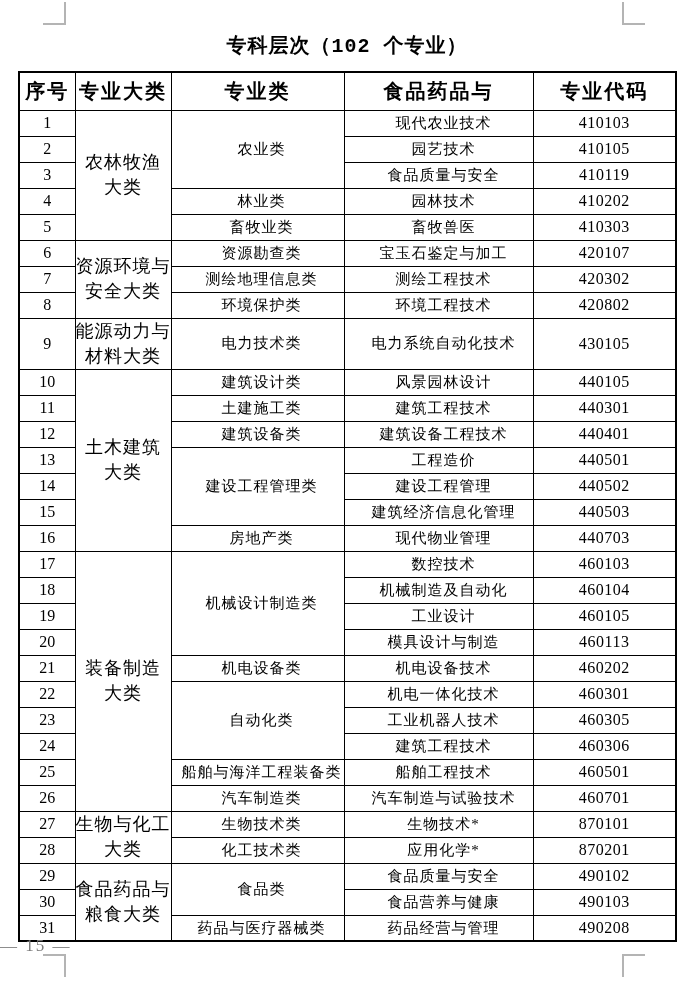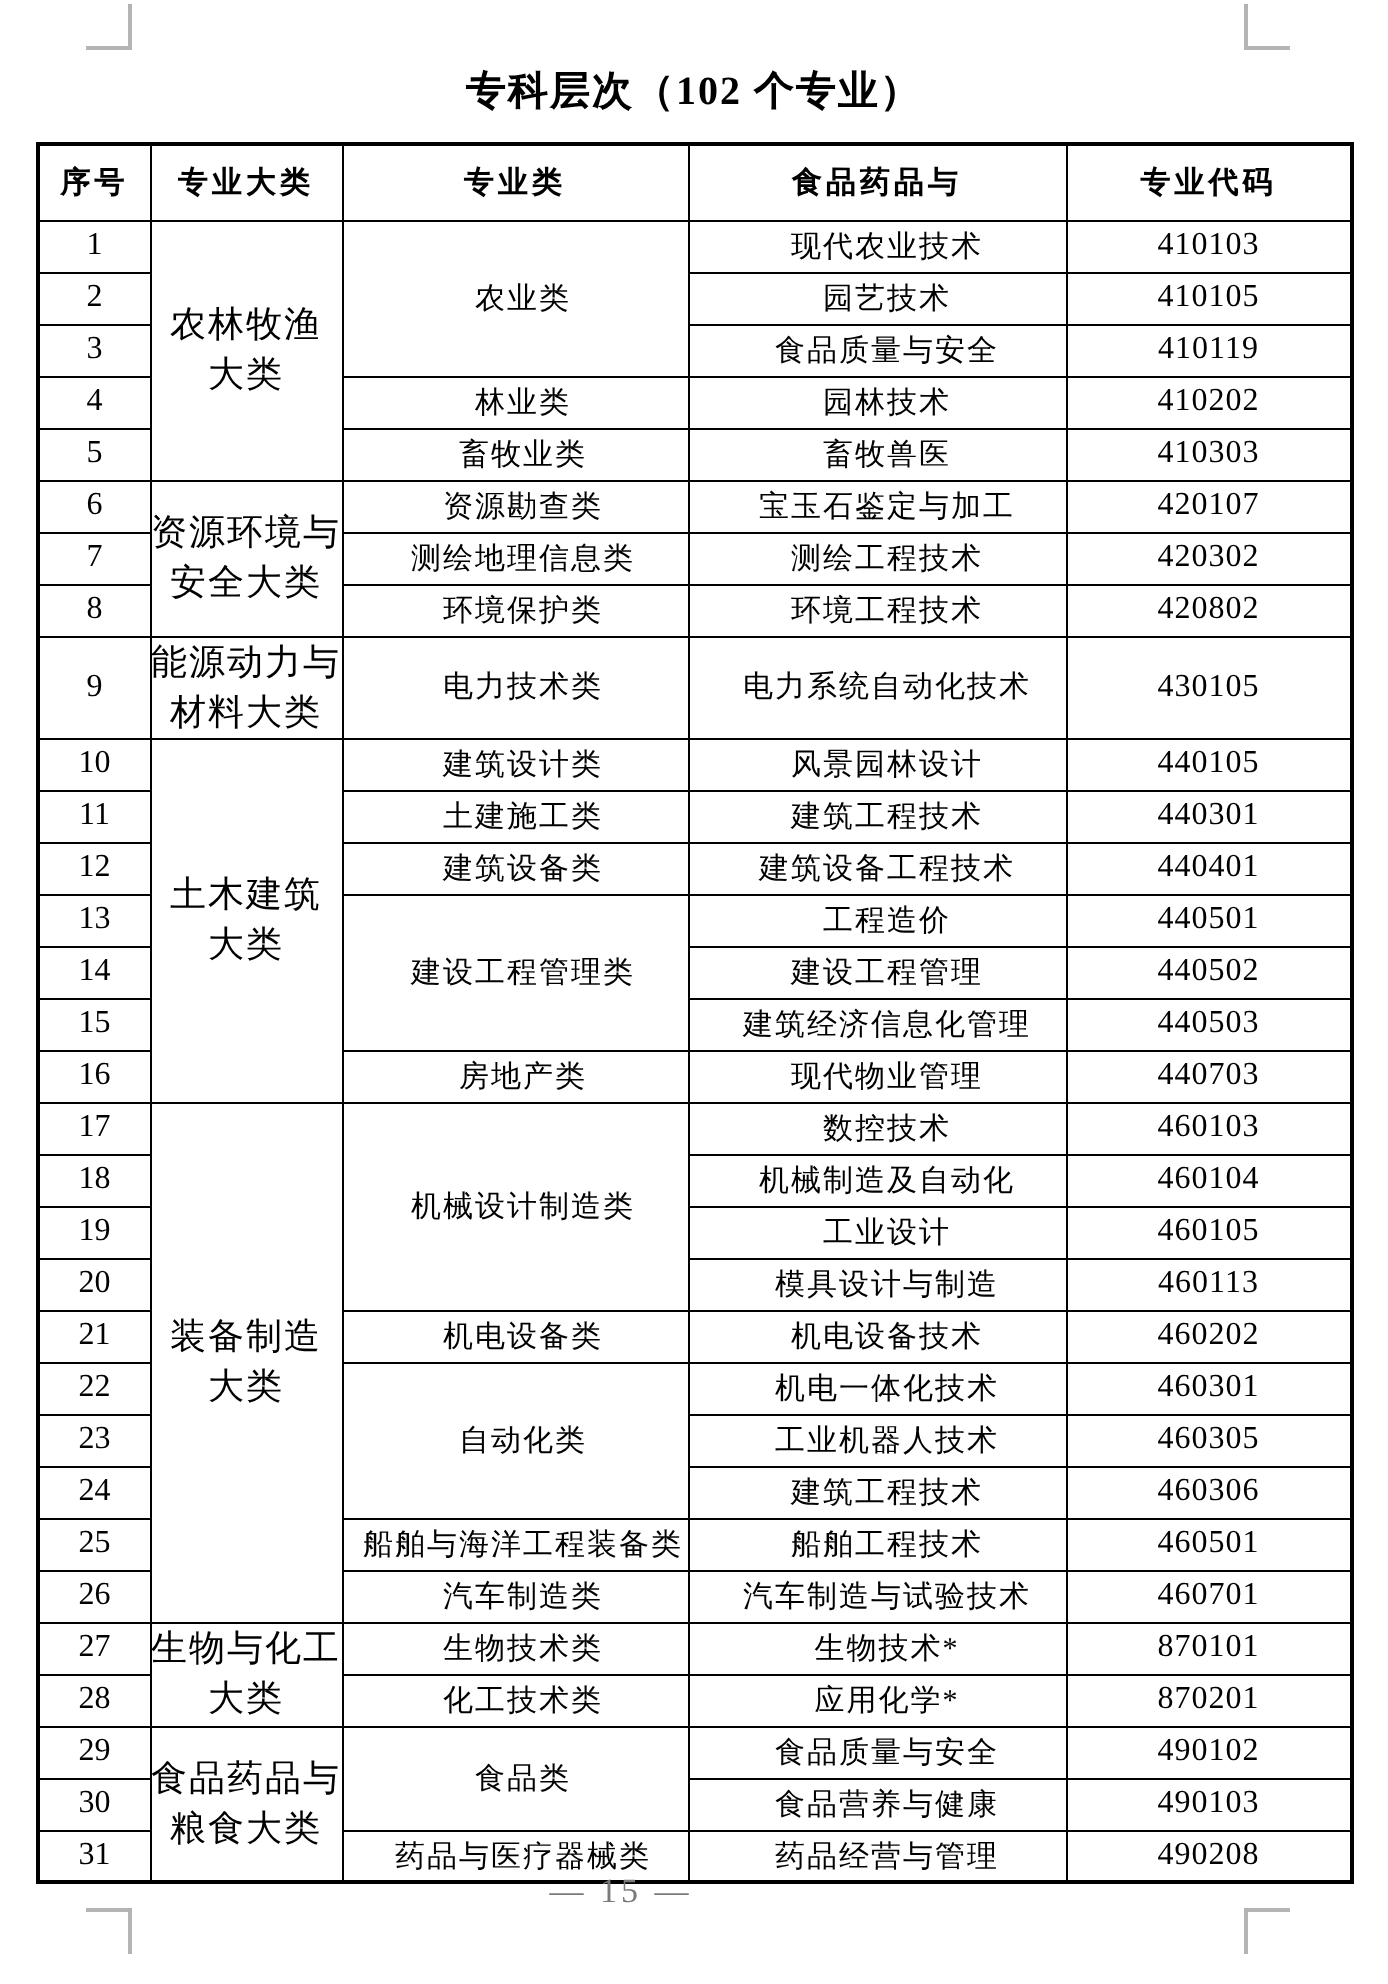--- a/index.html
+++ b/index.html
@@ -10,47 +10,47 @@
   }
   
   .crop { position:absolute; width:23px; height:23px; border:0 solid #b4b4b4; }
   .crop.tl { left:43px;  top:2px;   border-right-width:2px; border-bottom-width:2px; }
   .crop.tr { left:622px; top:2px;   border-left-width:2px;  border-bottom-width:2px; }
   .crop.bl { left:43px;  top:954px; border-right-width:2px; border-top-width:2px; }
   .crop.br { left:622px; top:954px; border-left-width:2px;  border-top-width:2px; }
 
   .doc-title {
     position:absolute; top:32px; left:0; width:694px; text-align:center;
-    font-family:Liberation Serif, serif;
+    font-family:Liberation Mono, monospace;
     font-weight:700; font-size:20px; letter-spacing:1px; color:#000;
   }
 
   table.majors {
     position:absolute; left:18px; top:71px; width:657px;
     border-collapse:collapse; table-layout:fixed;
     border:2px solid #000;
   }
   .majors th, .majors td { border:1px solid #000; overflow:hidden; }
   .majors th {
     height:38px; text-align:center; vertical-align:middle;
     font-family:"Liberation Sans","DejaVu Sans",sans-serif;
-    font-weight:700; font-size:15px; letter-spacing:2px;
+    font-weight:700; font-size:20px; letter-spacing:2px;
   }
   .majors tr.t-row { height:26px; }
   .majors tr.t-row-tall { height:40px; }
   .majors td { vertical-align:middle; font-size:16px; }
   td.c-no   { text-align:center; font-size:16px; }
   td.c-cat  { text-align:center; white-space:pre-line; line-height:1.4;
               letter-spacing:1px; font-size:18px; }
   td.c-cls  { text-align:center; padding-left:8px; letter-spacing:1px; font-size:15px; }
   td.c-maj  { text-align:center; padding-left:10px; letter-spacing:1px; font-size:15px; }
   td.c-code { text-align:center; letter-spacing:0.5px; font-size:16px;margin-top:12px; }
 
   .page-footer {
-    position:absolute; top:936px; left:0; width:621px; text-align:center;
+    position:absolute; top:936px; left:0; width:621px; text-align:left;
     color:#7a7a7a; font-size:17px; letter-spacing:2px;
     font-family:"Liberation Serif","DejaVu Serif",serif;
   }
 </style>
 </head>
 <body>
 
 <div class="crop tl"></div>
 <div class="crop tr"></div>
 <div class="crop bl"></div>

